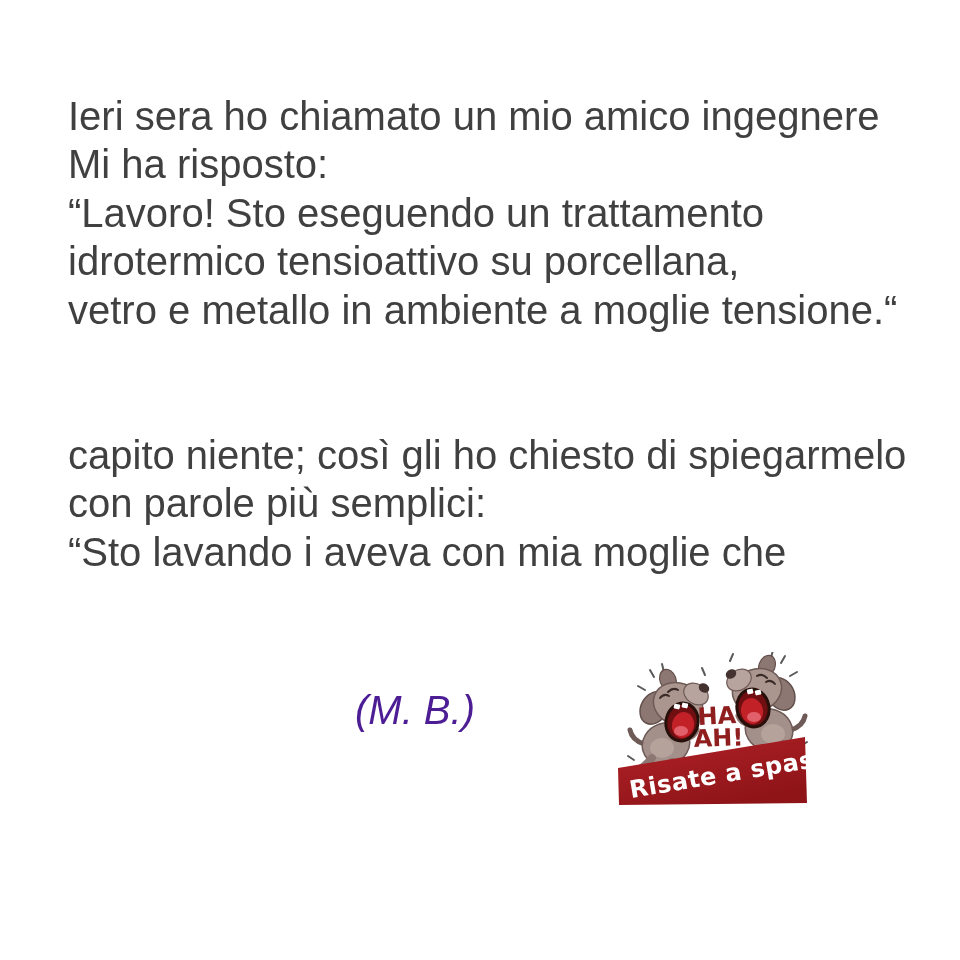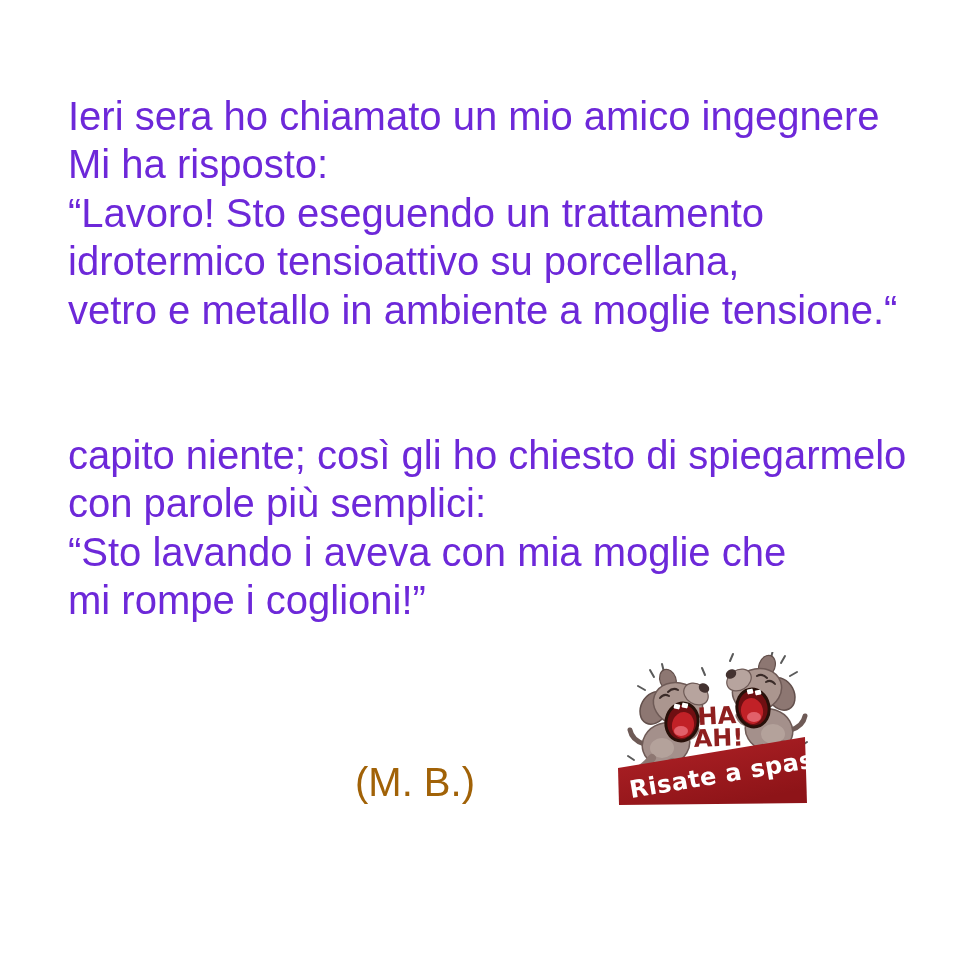--- a/index.html
+++ b/index.html
@@ -11,29 +11,30 @@
     font-family:"Liberation Sans","DejaVu Sans",sans-serif;
     color:#141414;
   }
   .joke-text{
     position:absolute;
     left:68px;
     font-size:40px;
     line-height:48.4px;
     letter-spacing:0px;
     white-space:nowrap;
-    color:#6d28d9;
+    color:#404040;
   }
   .para1{top:92px;}
   .para2{top:431px;}
   .signature{
     position:absolute;
-    left:355px;top:760px;
+    left:355px;top:688px;
     font-size:40px;
-    color:#a16207;
+    font-style:italic;
+    color:#4c1d95;
     white-space:nowrap;
   }
   .logo{
     position:absolute;
     left:610px;top:652px;
     width:220px;height:170px;
   }
   .banner-text{
     font-family:"DejaVu Sans","Liberation Sans",sans-serif;
     font-weight:bold;
@@ -53,21 +54,20 @@
     <div>Mi ha risposto:</div>
     <div>“Lavoro! Sto eseguendo un trattamento</div>
     <div>idrotermico tensioattivo su porcellana,</div>
     <div>vetro e metallo in ambiente a moglie tensione.“</div>
   </div>
 
   <div class="joke-text para2">
     <div>capito niente; così gli ho chiesto di spiegarmelo</div>
     <div>con parole più semplici:</div>
     <div>“Sto lavando i aveva con mia moglie che</div>
-    <div>mi rompe i coglioni!”</div>
   </div>
 
   <div class="signature">(M. B.)</div>
 
   <svg class="logo" viewBox="0 0 220 170" xmlns="http://www.w3.org/2000/svg">
     <defs>
       <linearGradient id="bannerGrad" x1="0" y1="0" x2="0.6" y2="1">
         <stop offset="0" stop-color="#b12227"></stop>
         <stop offset="1" stop-color="#8e1418"></stop>
       </linearGradient>

